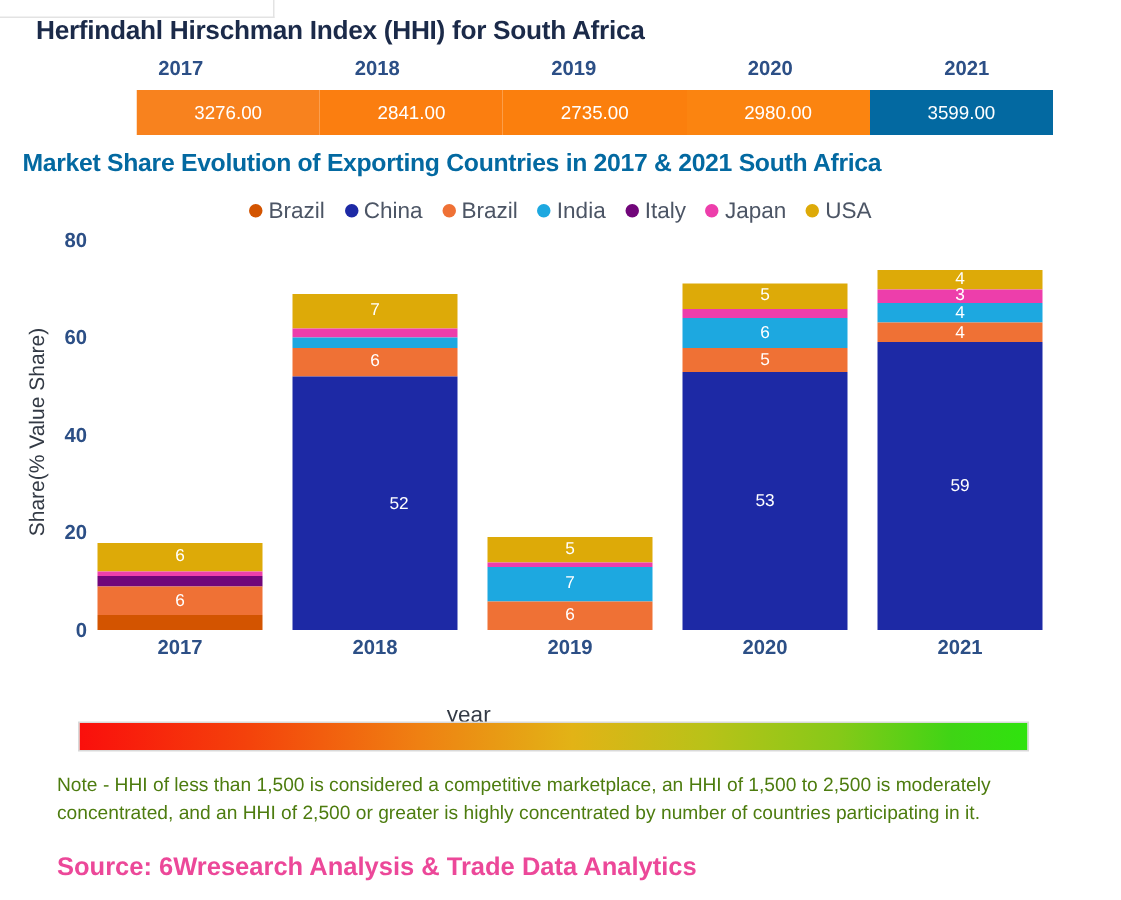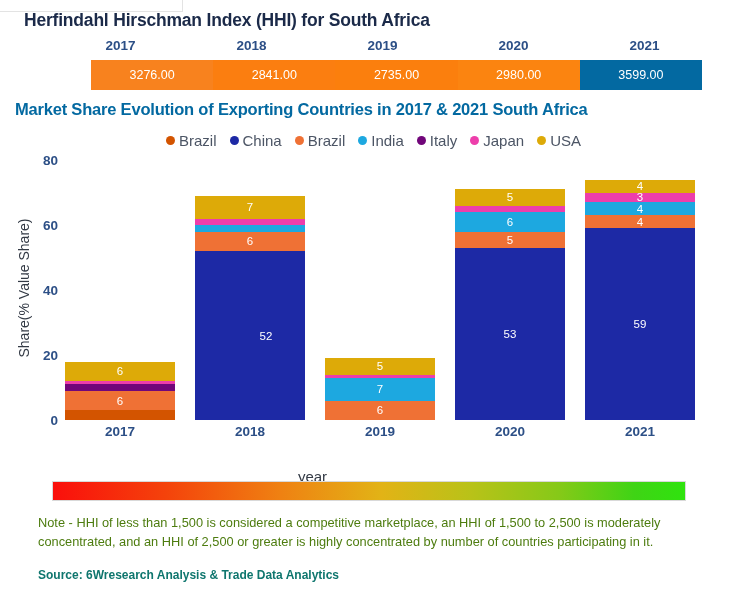--- a/index.html
+++ b/index.html
@@ -86,21 +86,21 @@
     position:absolute;left:52px;top:481px;width:634px;height:20px;
     background:linear-gradient(to right,#fa0f0c 0%,#f4430b 18%,#ef8112 36%,#e2b316 52%,#b9c218 66%,#86c918 80%,#3fd415 92%,#2fe30e 100%);
     border:1px solid #d9d9d9;box-sizing:border-box;
   }
   .note{
     position:absolute;left:38px;top:514px;width:676px;
     font-size:12.8px;line-height:1.45;color:#4d7c0f;
   }
   .source{
     position:absolute;left:38px;top:568px;width:676px;
-    font-size:12px;font-weight:bold;color:#0f766e;
+    font-size:17px;font-weight:bold;color:#ec4899;
   }
 </style>
 </head>
 <body>
 
 <div class="corner-artifact"></div>
 
 <div class="hhi-title">Herfindahl Hirschman Index (HHI) for South Africa</div>
 <div class="hhi-years">
     <div>2017</div>

